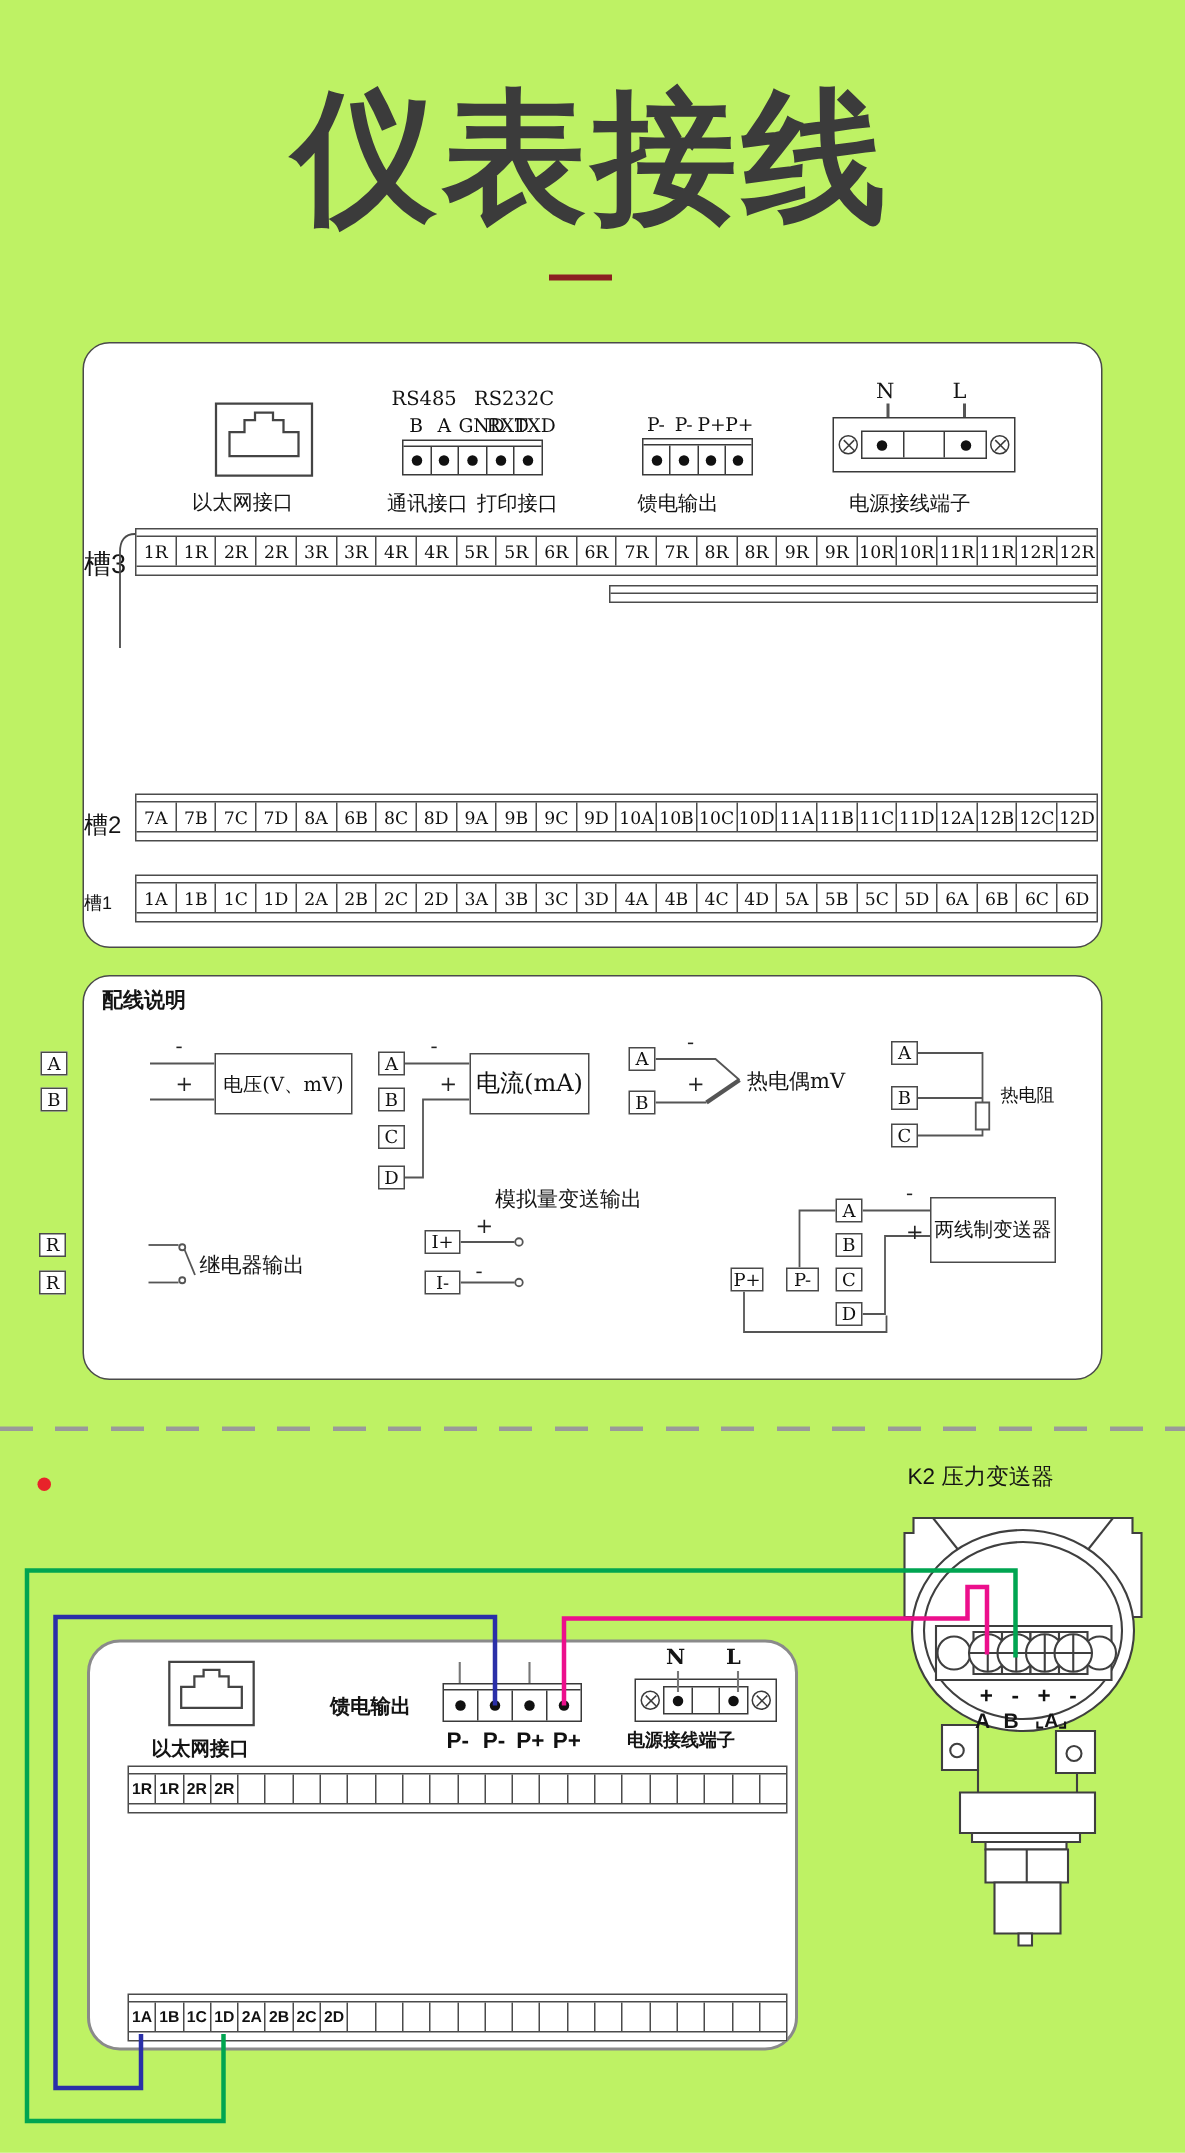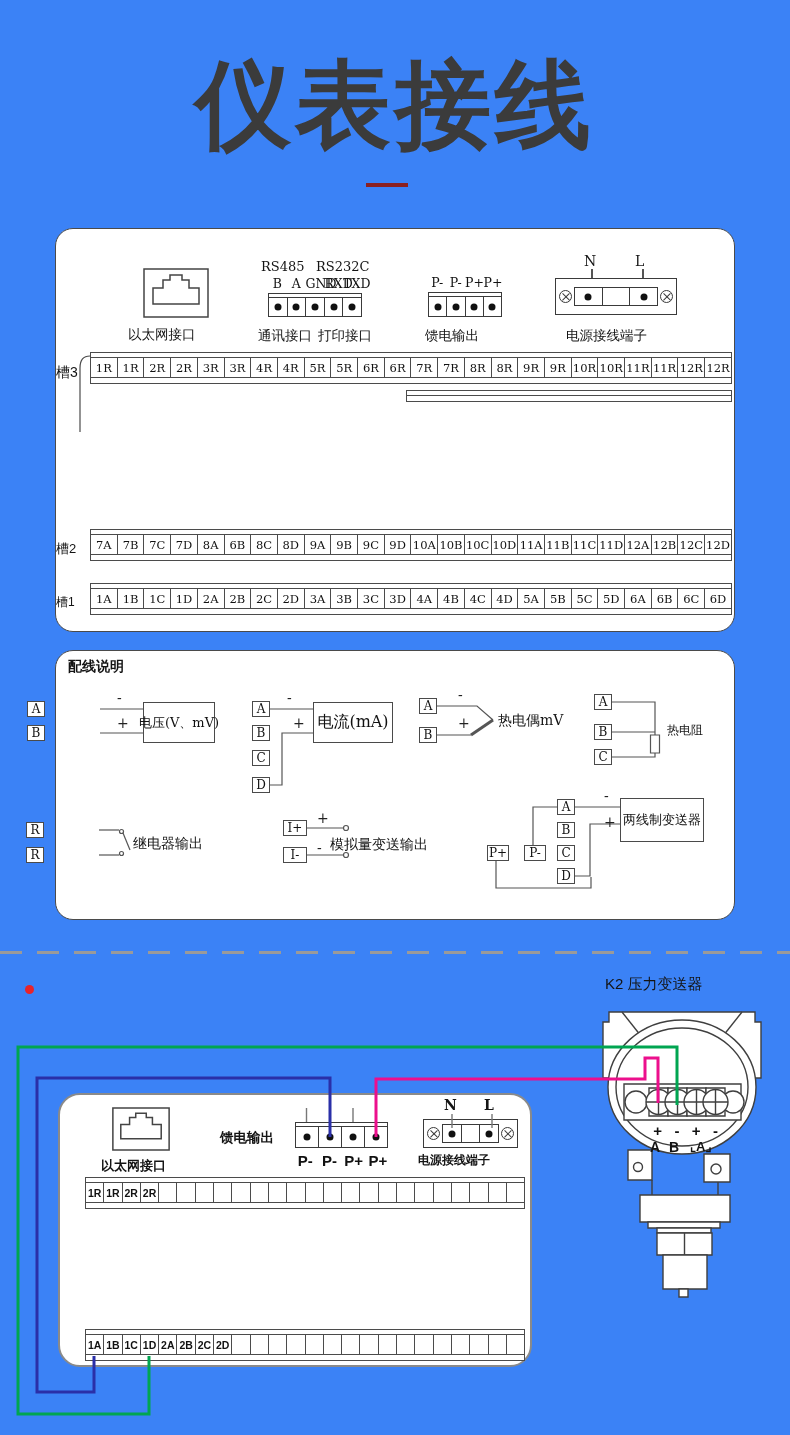--- a/index.html
+++ b/index.html
@@ -1,17 +1,17 @@
 <!DOCTYPE html>
 <html><head>
 <meta charset="utf-8">
 <style>
 *{margin:0;padding:0;box-sizing:border-box}
 body{background:#fff;font-family:"Liberation Sans",sans-serif;color:#111}
-#stage{position:relative;width:790px;height:1435px;background:#3b82f6;overflow:hidden}
+#stage{position:relative;width:790px;height:1435px;background:#bef264;overflow:hidden}
 .abs{position:absolute}
 .ctr{text-align:left}
 
 .big-title{left:0;top:42px;width:790px;text-align:center;font-size:96px;font-weight:bold;color:#3b3b3b;letter-spacing:4px;font-family:"Liberation Sans",sans-serif}
 .title-underline{left:366px;top:183px;width:42px;height:4px}
 
 .panel{border:1.5px solid #4a4a4a;border-radius:18px;background:#fff}
 .panel2{border:2.5px solid #8a8a8a;border-radius:22px;background:#fff}
 
 .strip{position:absolute;border:1px solid #4b4b4b;background:#fff}
@@ -140,21 +140,21 @@
         </div>
       <div class="pcell"></div>
       <div class="pcell">
           <span class="dot"></span>
         </div>
     </div>
     <div class="screw"></div>
   </div>
   <div class="lbl ctr" style="left:566px;top:327px;width:100px">电源接线端子</div>
 
-  <div class="lbl" style="left:56px;top:364px;font-size:14px">槽3</div>
+  <div class="lbl" style="left:56px;top:364px;font-size:18px">槽3</div>
   <svg style="left:76px;top:354px" width="16" height="80" viewBox="0 0 16 80">
     <path d="M14,2 Q4,2 4,14 L4,78" fill="none" stroke="#4b4b4b" stroke-width="1.2"></path>
   </svg>
   <div class="strip" style="left:90px;top:352px;width:642px">
     <div class="band"></div>
     <div class="cells">
         <span class="cell">1R</span>
         <span class="cell">1R</span>
         <span class="cell">2R</span>
         <span class="cell">2R</span>
@@ -179,21 +179,21 @@
         <span class="cell">12R</span>
         <span class="cell">12R</span>
       </div>
     <div class="band2"></div>
   </div>
   <div class="strip" style="left:406px;top:390px;width:326px">
     <div class="band"></div>
     <div class="band2"></div>
   </div>
 
-  <div class="lbl" style="left:56px;top:540px;font-size:13px">槽2</div>
+  <div class="lbl" style="left:56px;top:540px;font-size:16px">槽2</div>
   <div class="strip" style="left:90px;top:529px;width:642px">
     <div class="band"></div>
     <div class="cells">
         <span class="cell">7A</span>
         <span class="cell">7B</span>
         <span class="cell">7C</span>
         <span class="cell">7D</span>
         <span class="cell">8A</span>
         <span class="cell">6B</span>
         <span class="cell">8C</span>
@@ -286,21 +286,21 @@
         <path d="M520,226 H535 V174 H565"></path>
       <path d="M478,195 V157 H502"></path>
         <path d="M441,211 V238 H536 V227"></path>
     </g>
   </svg>
 
   <div class="tbox" style="left:27px;top:701px">A</div>
   <div class="tbox" style="left:27px;top:725px">B</div>
   <div class="pm" style="left:117px;top:690px">-</div>
   <div class="pm" style="left:117px;top:715px">+</div>
-  <div class="comp" style="left:143px;top:702px;width:72px;height:41px;font-size:13px">电压(V、mV)</div>
+  <div class="comp" style="left:143px;top:702px;width:92px;height:41px;font-size:13px">电压(V、mV)</div>
 
   <div class="tbox" style="left:252px;top:701px">A</div>
   <div class="tbox" style="left:252px;top:725px">B</div>
   <div class="tbox" style="left:252px;top:750px">C</div>
   <div class="tbox" style="left:252px;top:777px">D</div>
   <div class="pm" style="left:287px;top:690px">-</div>
   <div class="pm" style="left:293px;top:715px">+</div>
   <div class="comp" style="left:313px;top:702px;width:80px;height:41px">电流(mA)</div>
 
   <div class="tbox" style="left:419px;top:698px">A</div>
@@ -315,21 +315,21 @@
   <div class="lbl serif" style="left:667px;top:722px;font-size:12px">热电阻</div>
 
   <div class="tbox" style="left:26px;top:822px">R</div>
   <div class="tbox" style="left:26px;top:847px">R</div>
   <div class="lbl serif" style="left:133px;top:835px;font-size:14px">继电器输出</div>
 
   <div class="tbox" style="left:283px;top:820px;width:24px">I+</div>
   <div class="tbox" style="left:283px;top:847px;width:24px">I-</div>
   <div class="pm" style="left:317px;top:810px">+</div>
   <div class="pm" style="left:317px;top:840px">-</div>
-  <div class="lbl serif" style="left:330px;top:836px;font-size:14px">模拟量变送输出</div>
+  <div class="lbl serif" style="left:330px;top:791px;font-size:14px">模拟量变送输出</div>
 
   <div class="tbox" style="left:487px;top:845px;width:22px">P+</div>
   <div class="tbox" style="left:524px;top:845px;width:22px">P-</div>
   <div class="tbox" style="left:557px;top:799px">A</div>
   <div class="tbox" style="left:557px;top:822px">B</div>
   <div class="tbox" style="left:557px;top:845px">C</div>
   <div class="tbox" style="left:557px;top:868px">D</div>
   <div class="pm" style="left:604px;top:788px">-</div>
   <div class="pm" style="left:604px;top:814px">+</div>
   <div class="comp" style="left:620px;top:798px;width:84px;height:44px;font-size:13px">两线制变送器</div>

